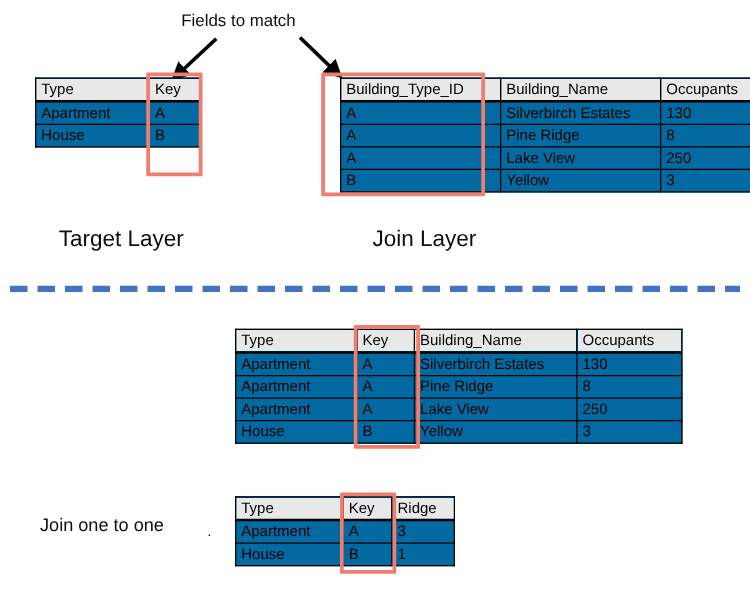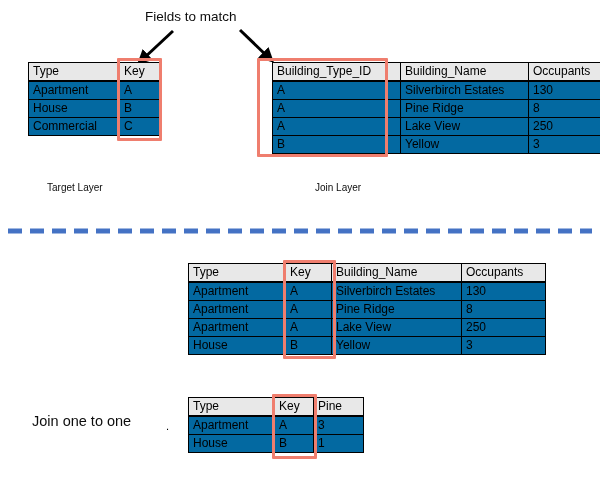--- a/index.html
+++ b/index.html
@@ -33,21 +33,21 @@
     white-space: nowrap;
     color: #0d0d0d;
   }
   .section-label {
     font-size: 14.5px;
     line-height: 1.1;
     white-space: nowrap;
     color: #0d0d0d;
   }
   .title-label {
-    font-size: 10px;
+    font-size: 18px;
     line-height: 1.1;
     white-space: nowrap;
     color: #0d0d0d;
   }
   .tiny-dot {
     font-size: 11px;
     line-height: 1;
     color: #000;
   }
 
@@ -137,24 +137,20 @@
     </thead>
     <tbody>
       <tr>
         <td>Apartment</td>
         <td>A</td>
       </tr>
       <tr>
         <td>House</td>
         <td>B</td>
       </tr>
-      <tr>
-        <td>Commercial</td>
-        <td>C</td>
-      </tr>
     </tbody>
   </table>
 
   <div class="redbox" style="left:117px; top:58px; width:45px; height:83px;"></div>
 
   <table class="grid abs" style="left:272px; top:62px; width:328px;">
     <colgroup>
         <col style="width:128px">
         <col style="width:128px">
         <col style="width:72px">
@@ -187,21 +183,21 @@
         <td>Yellow</td>
         <td>3</td>
       </tr>
     </tbody>
   </table>
 
   <div class="redbox" style="left:257px; top:58px; width:131px; height:99px;"></div>
 
   <div class="abs title-label" style="left:47px; top:182px;">Target Layer</div>
 
-  <div class="abs title-label" style="left:315px; top:182px;">Join Layer</div>
+  <div class="abs title-label" style="left:298px; top:182px;">Join Layer</div>
 
   <svg class="divider" viewBox="0 0 584 6" preserveAspectRatio="none">
     <line x1="0" y1="3" x2="584" y2="3" stroke="#4472c4" stroke-width="5" stroke-dasharray="14 8"></line>
   </svg>
 
 
   <table class="grid abs" style="left:188px; top:263px; width:357px;">
     <colgroup>
         <col style="width:97px">
         <col style="width:46px">
@@ -253,21 +249,21 @@
   <table class="grid abs" style="left:188px; top:397px; width:175px;">
     <colgroup>
         <col style="width:86px">
         <col style="width:39px">
         <col style="width:50px">
       </colgroup>
     <thead>
       <tr>
         <th>Type</th>
         <th>Key</th>
-        <th>Pine</th>
+        <th>Ridge</th>
       </tr>
     </thead>
     <tbody>
       <tr>
         <td>Apartment</td>
         <td>A</td>
         <td>3</td>
       </tr>
       <tr>
         <td>House</td>

